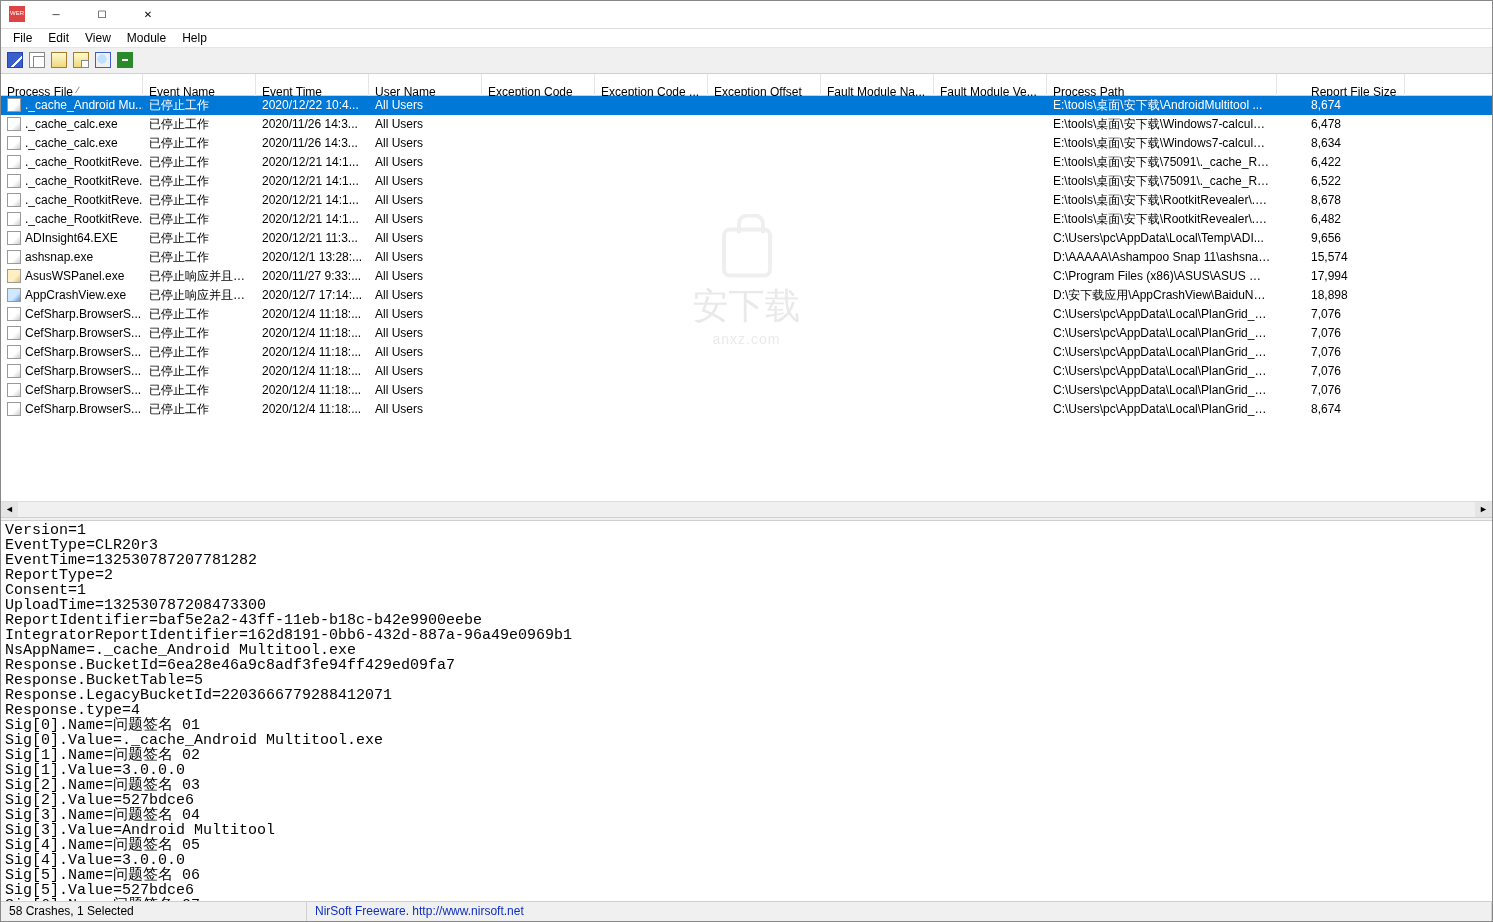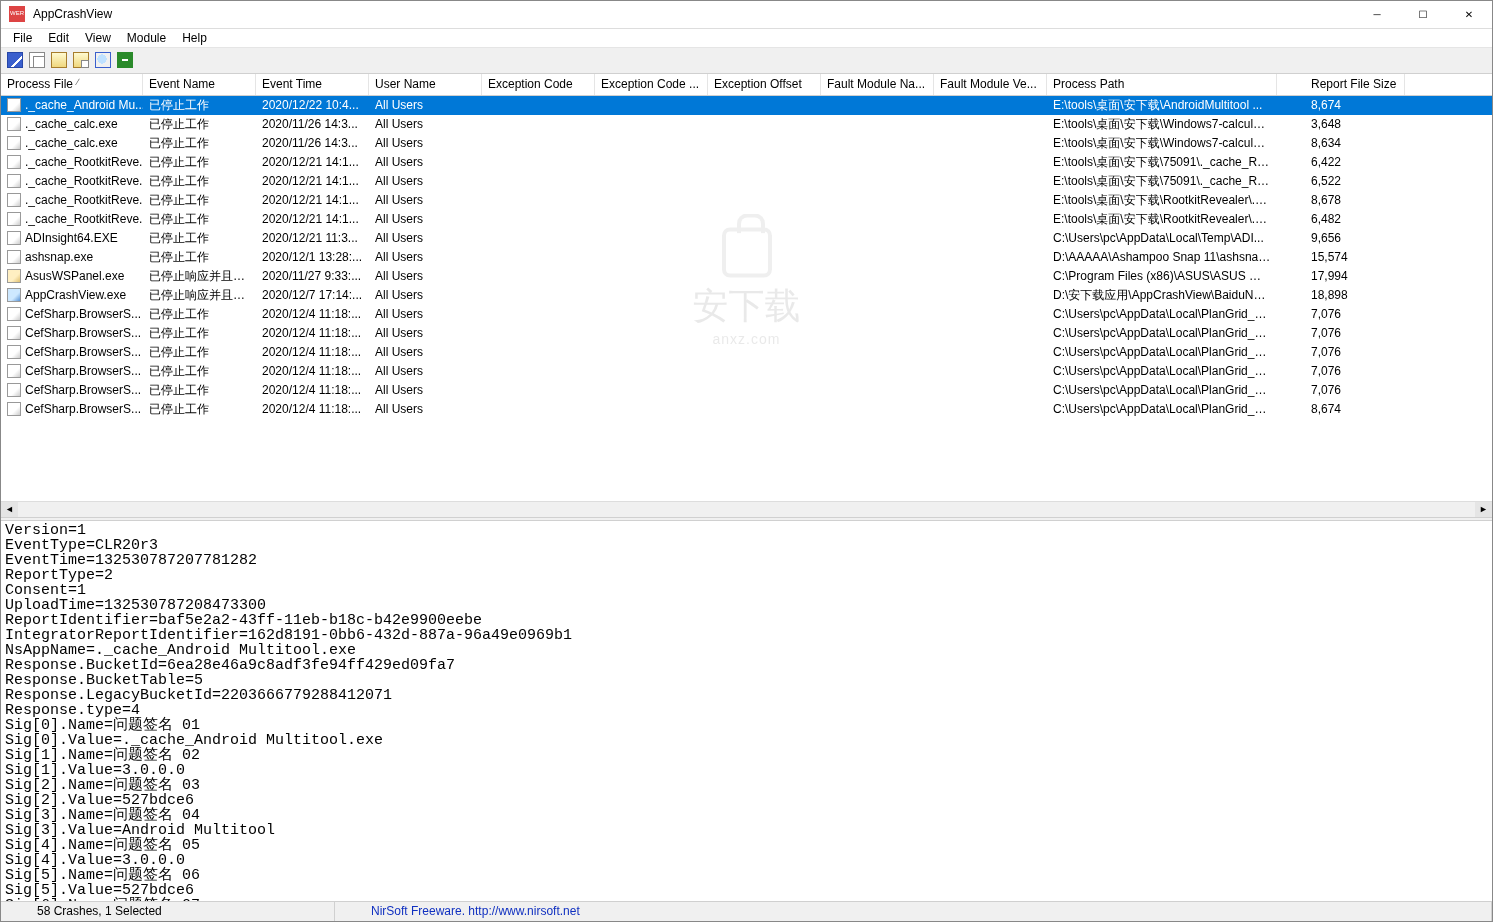--- a/index.html
+++ b/index.html
@@ -28,21 +28,21 @@
 .tb-prop { border:1px solid #a77d2d; background:linear-gradient(#fffad1,#f0d77e);}
 .tb-prop2 { border:1px solid #a77d2d; background:linear-gradient(#fffad1,#f0d77e); position:relative;}
 .tb-prop2::after{content:"";position:absolute;width:6px;height:6px;border:1px solid #888;background:#fff;right:-1px;bottom:-1px;}
 .tb-find { background: radial-gradient(circle at 6px 6px,#bfe1ff 40%,transparent 42%); border:1px solid #3a5fcd;}
 .tb-exit { background:#2a8a2a; position:relative;}
 .tb-exit::after{content:"";position:absolute;width:6px;height:2px;background:#fff;left:5px;top:7px;}
 
 
 .grid { flex: 1 1 50%; overflow: hidden; position: relative; }
 .grid-header { height: 22px; display: flex; background: #fff; border-bottom: 1px solid #d0d0d0; }
-.grid-header .col { border-right: 1px solid #e5e5e5; padding: 3px 6px; font-size: 12px; white-space: nowrap; overflow: hidden; text-overflow: ellipsis; display:flex; align-items:flex-start; }
+.grid-header .col { border-right: 1px solid #e5e5e5; padding: 11px 6px; font-size: 12px; white-space: nowrap; overflow: hidden; text-overflow: ellipsis; display:flex; align-items:flex-start; }
 .grid-header .col .sort { margin-left:4px; font-size:9px; color:#555; }
 .grid-body { overflow-x: auto; overflow-y: hidden; height: calc(100% - 22px); }
 .row { height: 19px; display: flex; align-items: center; }
 .row.selected { background: #0078d7; color: #fff; }
 .cell { padding: 0 6px; white-space: nowrap; overflow: hidden; text-overflow: ellipsis; font-size: 12px; }
 .cell.first { display:flex; align-items:center; gap:4px; }
 .row-icon { width:14px; height:14px; flex-shrink:0; border:1px solid #999; background:linear-gradient(135deg,#fff 60%,#ccc); }
 .row-icon.alt { background:linear-gradient(135deg,#ffefc2 60%,#e0c070); }
 .row-icon.alt2 { background:linear-gradient(135deg,#cde8ff 60%,#5a94d6); }
 
@@ -57,37 +57,36 @@
 .hscroll .track { flex:1; }
 
 
 .splitter { height: 4px; background: #f0f0f0; cursor: row-resize; border-top:1px solid #d0d0d0; border-bottom:1px solid #d0d0d0; }
 
 
 .details { flex: 0 0 auto; height: 380px; overflow: auto; padding: 2px 4px; font-family: "Courier New", monospace; font-size: 15px; line-height: 15px; white-space: pre; }
 
 
 .statusbar { height: 22px; background: #f0f0f0; border-top: 1px solid #d0d0d0; display: flex; align-items: center; }
-.statusbar .pane { padding: 0 8px; border-right: 1px solid #d0d0d0; height: 100%; display:flex; align-items:center;margin-left:28px; }
+.statusbar .pane { padding: 0 8px; border-right: 1px solid #d0d0d0; height: 100%; display:flex; align-items:center; }
 .statusbar .nir { color: #1030c0; flex:1; }
 
 
 .watermark { position: absolute; left: 50%; top: 50%; transform: translate(-50%,-50%); opacity: 0.18; font-size: 36px; color: #888; display:flex; flex-direction:column; align-items:center; pointer-events:none; }
 .watermark .lock { width:50px; height:50px; border:4px solid #aaa; border-radius:8px; margin-bottom:4px; position:relative;}
 .watermark .lock::before{content:"";position:absolute;width:20px;height:16px;border:4px solid #aaa;border-bottom:none;border-radius:10px 10px 0 0;left:11px;top:-18px;}
 .watermark .txt{font-size:14px; letter-spacing:1px;}
 </style>
 </head>
 <body>
 
 <div class="window">
 
   <div class="titlebar">
     <span class="app-icon"></span>
-    <span class="title">AppCrashView</span>
     <div class="window-controls">
       <div>─</div>
       <div>☐</div>
       <div class="close">✕</div>
     </div>
   </div>
 
   <div class="menubar">
     <span>File</span>
     <span>Edit</span>
@@ -155,21 +154,21 @@
           </div>
           <div class="cell c1">已停止工作</div>
           <div class="cell c2">2020/11/26 14:3...</div>
           <div class="cell c3">All Users</div>
           <div class="cell c4"></div>
           <div class="cell c5"></div>
           <div class="cell c6"></div>
           <div class="cell c7"></div>
           <div class="cell c8"></div>
           <div class="cell c9">E:\tools\桌面\安下载\Windows7-calculat...</div>
-          <div class="cell c10">3,648</div>
+          <div class="cell c10">6,478</div>
         </div>
         <div class="row">
           <div class="cell c0 first">
             <span class="row-icon "></span>
             <span>._cache_calc.exe</span>
           </div>
           <div class="cell c1">已停止工作</div>
           <div class="cell c2">2020/11/26 14:3...</div>
           <div class="cell c3">All Users</div>
           <div class="cell c4"></div>

